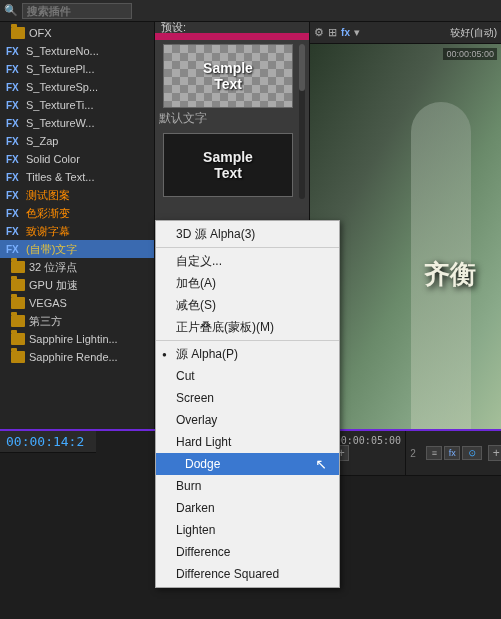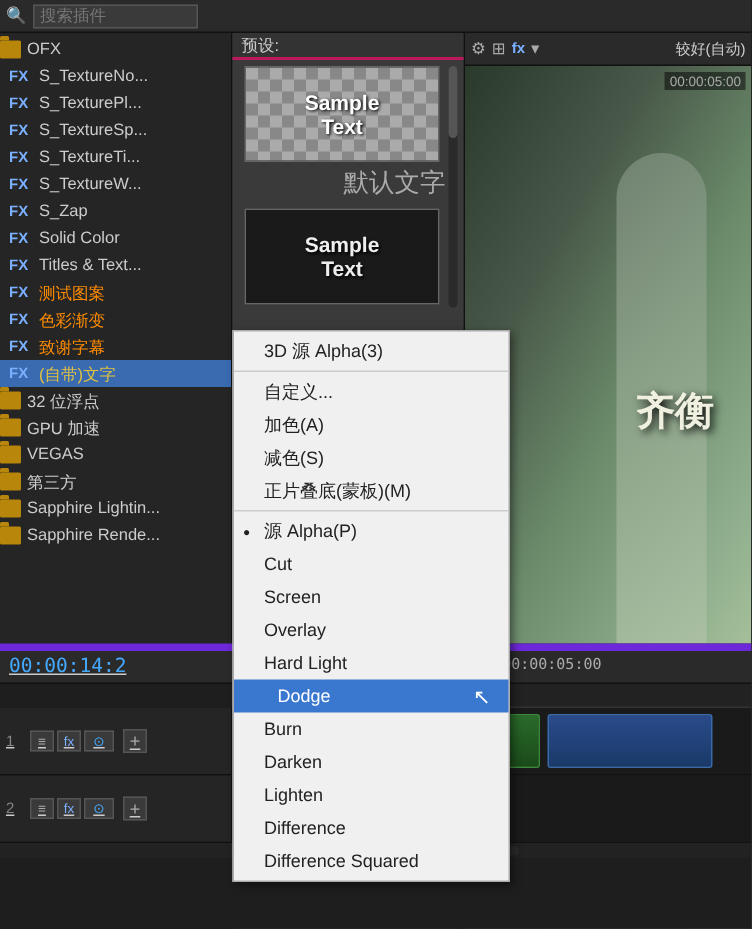--- a/index.html
+++ b/index.html
@@ -38,20 +38,21 @@
       gap: 3px;
       width: 110px;
     }
     .search-box input {
       background: transparent;
       border: none;
       outline: none;
       color: #ccc;
       font-size: 11px;
       width: 90px;
+      font-weight: bold;
     }
 
     
     .main-layout {
       display: flex;
       height: 597px;
     }
 
     
     .left-panel {
@@ -93,21 +94,21 @@
       white-space: nowrap;
       overflow: hidden;
       text-overflow: ellipsis;
     }
     .plugin-name.orange { color: #ff8c00; }
     .plugin-name.yellow { color: #e0c040; }
 
     .folder-item {
       display: flex;
       align-items: center;
-      padding: 2px 0;
+      padding: 2px 11px;
       cursor: pointer;
       height: 18px;
       gap: 4px;
     }
     .folder-icon {
       width: 14px;
       height: 12px;
       background: #b8860b;
       border-radius: 1px;
       display: inline-block;
@@ -145,21 +146,21 @@
     }
 
     .preset-header {
       height: 18px;
       background: #333;
       display: flex;
       align-items: center;
       padding: 0 6px;
       font-size: 11px;
       color: #ccc;
-      border-bottom: 2px solid #be185d;
+      border-bottom: 7px solid #be185d;
     }
 
     .preset-content {
       flex: 1;
       overflow-y: auto;
       padding: 4px;
       display: flex;
       flex-direction: column;
       gap: 4px;
       background: #3a3a3a;
@@ -181,22 +182,22 @@
     }
     .preset-thumb .sample-text-overlay {
       position: absolute;
       color: #fff;
       font-size: 14px;
       font-weight: bold;
       text-shadow: 1px 1px 2px #000;
       text-align: center;
     }
     .preset-label {
-      text-align: right;
-      font-size: 17px;
+      text-align: left;
+      font-size: 12px;
       color: #aaa;
       margin-top: 2px;
     }
     .preset-thumb.dark-bg {
       background: #1a1a1a;
     }
     .preset-thumb.dark-bg .sample-text-overlay {
       color: #eee;
     }
 
@@ -600,21 +601,21 @@
     <span>Lighten</span>
   </div>
   <div class="menu-item">
     <span>Difference</span>
   </div>
   <div class="menu-item">
     <span>Difference Squared</span>
   </div>
 </div>
 
-<div style="position:absolute; bottom:0; left:0; right:0; height:190px; background:#1e1e1e; border-top:5px solid #6d28d9; display:flex; flex-direction:column;text-decoration:underline;">
+<div style="position:absolute; bottom:0; left:0; right:0; height:190px; background:#1e1e1e; border-top:2px solid #6d28d9; display:flex; flex-direction:row;">
 
   <div class="timeline-header">
     <span style="color:#4af; font-family:monospace; font-size:13px;">00:00:14:2</span>
     <span style="flex:1"></span>
 
     <span style="color:#aaa; font-size:10px; font-family:monospace; position:absolute; right:100px; top:4px;">00:00:05:00</span>
   </div>
 
   <div style="height:16px; background:#222; margin-left:155px; position:relative; border-bottom:1px solid #333;">
     <div style="position:absolute; left:30%; top:0; width:1px; height:100%; background:#ff8c00;"></div>

